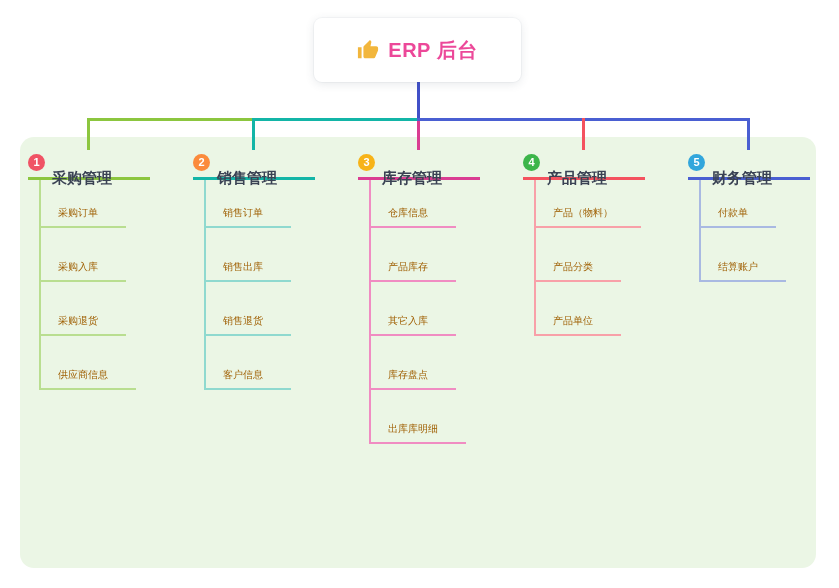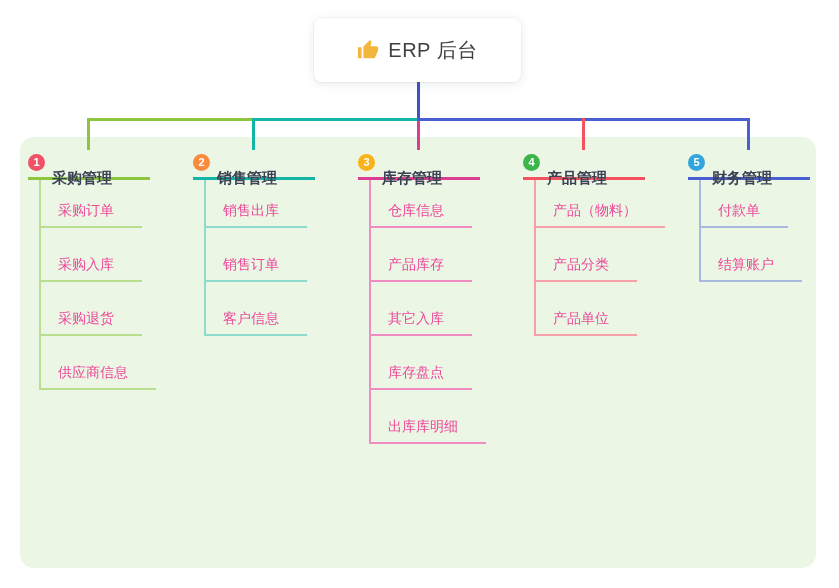--- a/index.html
+++ b/index.html
@@ -12,21 +12,21 @@
     position:absolute;left:20px;top:137px;width:796px;height:431px;
     border-radius:14px;
   }
   
   .root-card{
     position:absolute;left:314px;top:18px;width:207px;height:64px;
     background:#ffffff;border-radius:8px;
     box-shadow:0 2px 10px rgba(60,70,90,.12), 0 0 0 1px rgba(60,70,90,.04);
     display:flex;align-items:center;justify-content:center;gap:9px;
   }
-  .root-label{font-size:20px;font-weight:400;color:#404040;letter-spacing:.5px;}
+  .root-label{font-size:20px;font-weight:700;color:#ec4899;letter-spacing:.5px;}
   .thumb{width:22px;height:22px;display:block;}
   
   .hline,.vline{position:absolute;}
   .root-drop{left:417px;top:82px;width:3px;height:36px;}
   .bus-1{left:87px;top:118px;width:165px;height:3px;}
   .bus-2{left:252px;top:118px;width:165px;height:3px;}
   .bus-5{left:417px;top:118px;width:333px;height:3px;}
   .drop-1{left:87px; top:118px;width:3px;height:32px;}
   .drop-2{left:252px;top:118px;width:3px;height:32px;}
   .drop-3{left:417px;top:121px;width:3px;height:29px;}
@@ -46,21 +46,21 @@
   .branch-label{font-size:15px;font-weight:600;color:#3A4254;white-space:nowrap;margin-top:32px;}
   .children{
     margin-left:11px;border-left:2px solid var(--cline,#ccc);width:max-content;
   }
   .child{
     box-sizing:border-box;height:54px;display:flex;align-items:flex-end;
     border-bottom:2px solid var(--cline,#ccc);
     padding:0 28px 0 17px;width:max-content;white-space:nowrap;
   }
   .child:first-child{height:48px;}
-  .child span{padding-bottom:6px;font-size:14px;color:#ec4899;}
+  .child span{padding-bottom:6px;font-size:10px;color:#a16207;}
 </style>
 </head>
 <body>
 
 <div class="canvas">
 
   <div class="panel" style="background: rgb(235, 246, 229);"></div>
 
   <div class="vline root-drop" style="background: rgb(65, 80, 200);"></div>
   <div class="hline bus-1" style="background: rgb(140, 198, 63);"></div>
@@ -100,24 +100,27 @@
     </div>
   </div>
 
   <div class="branch b2" style="--line: #13B5A7;">
     <div class="branch-title">
       <span class="badge" style="background: rgb(251, 139, 60);">2</span>
       <span class="branch-label">销售管理</span>
     </div>
     <div class="children" style="--cline: #8FD9CF;">
       <div class="child">
+          <span>销售订单</span>
+        </div>
+      <div class="child">
           <span>销售出库</span>
         </div>
       <div class="child">
-          <span>销售订单</span>
+          <span>销售退货</span>
         </div>
       <div class="child">
           <span>客户信息</span>
         </div>
     </div>
   </div>
 
   <div class="branch b3" style="--line: #DA3D92;">
     <div class="branch-title">
       <span class="badge" style="background: rgb(247, 179, 24);">3</span>

